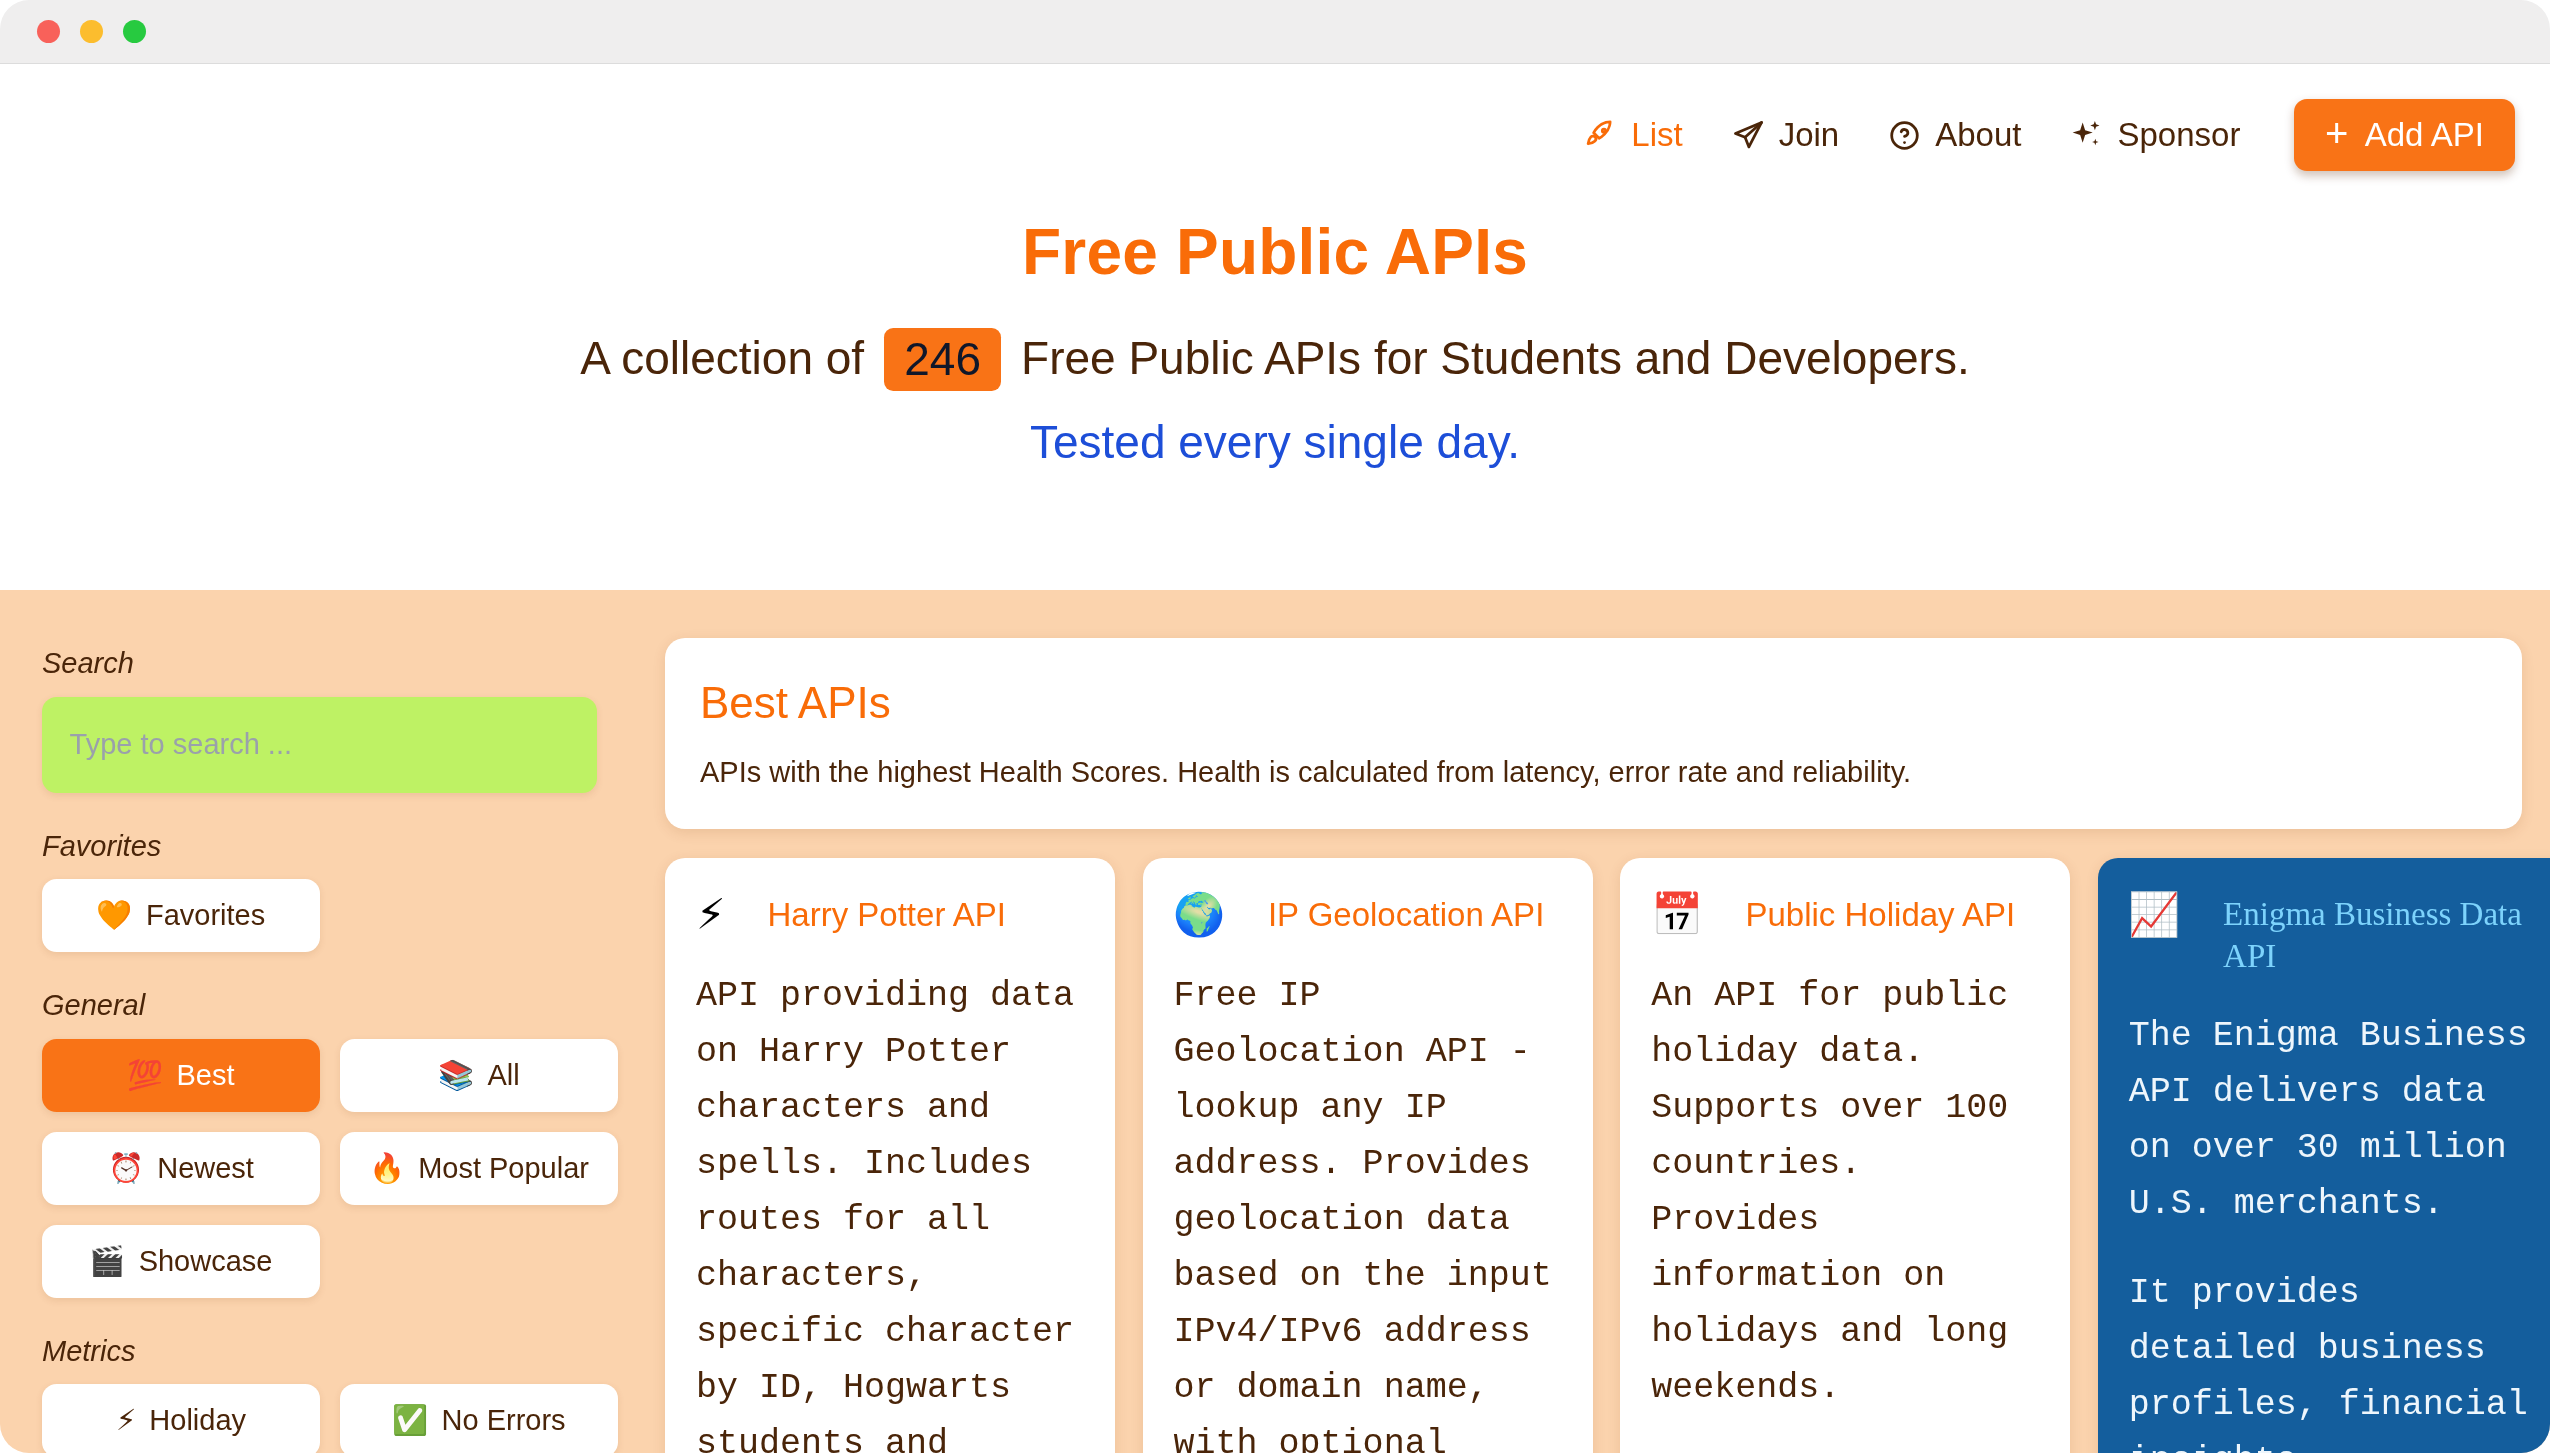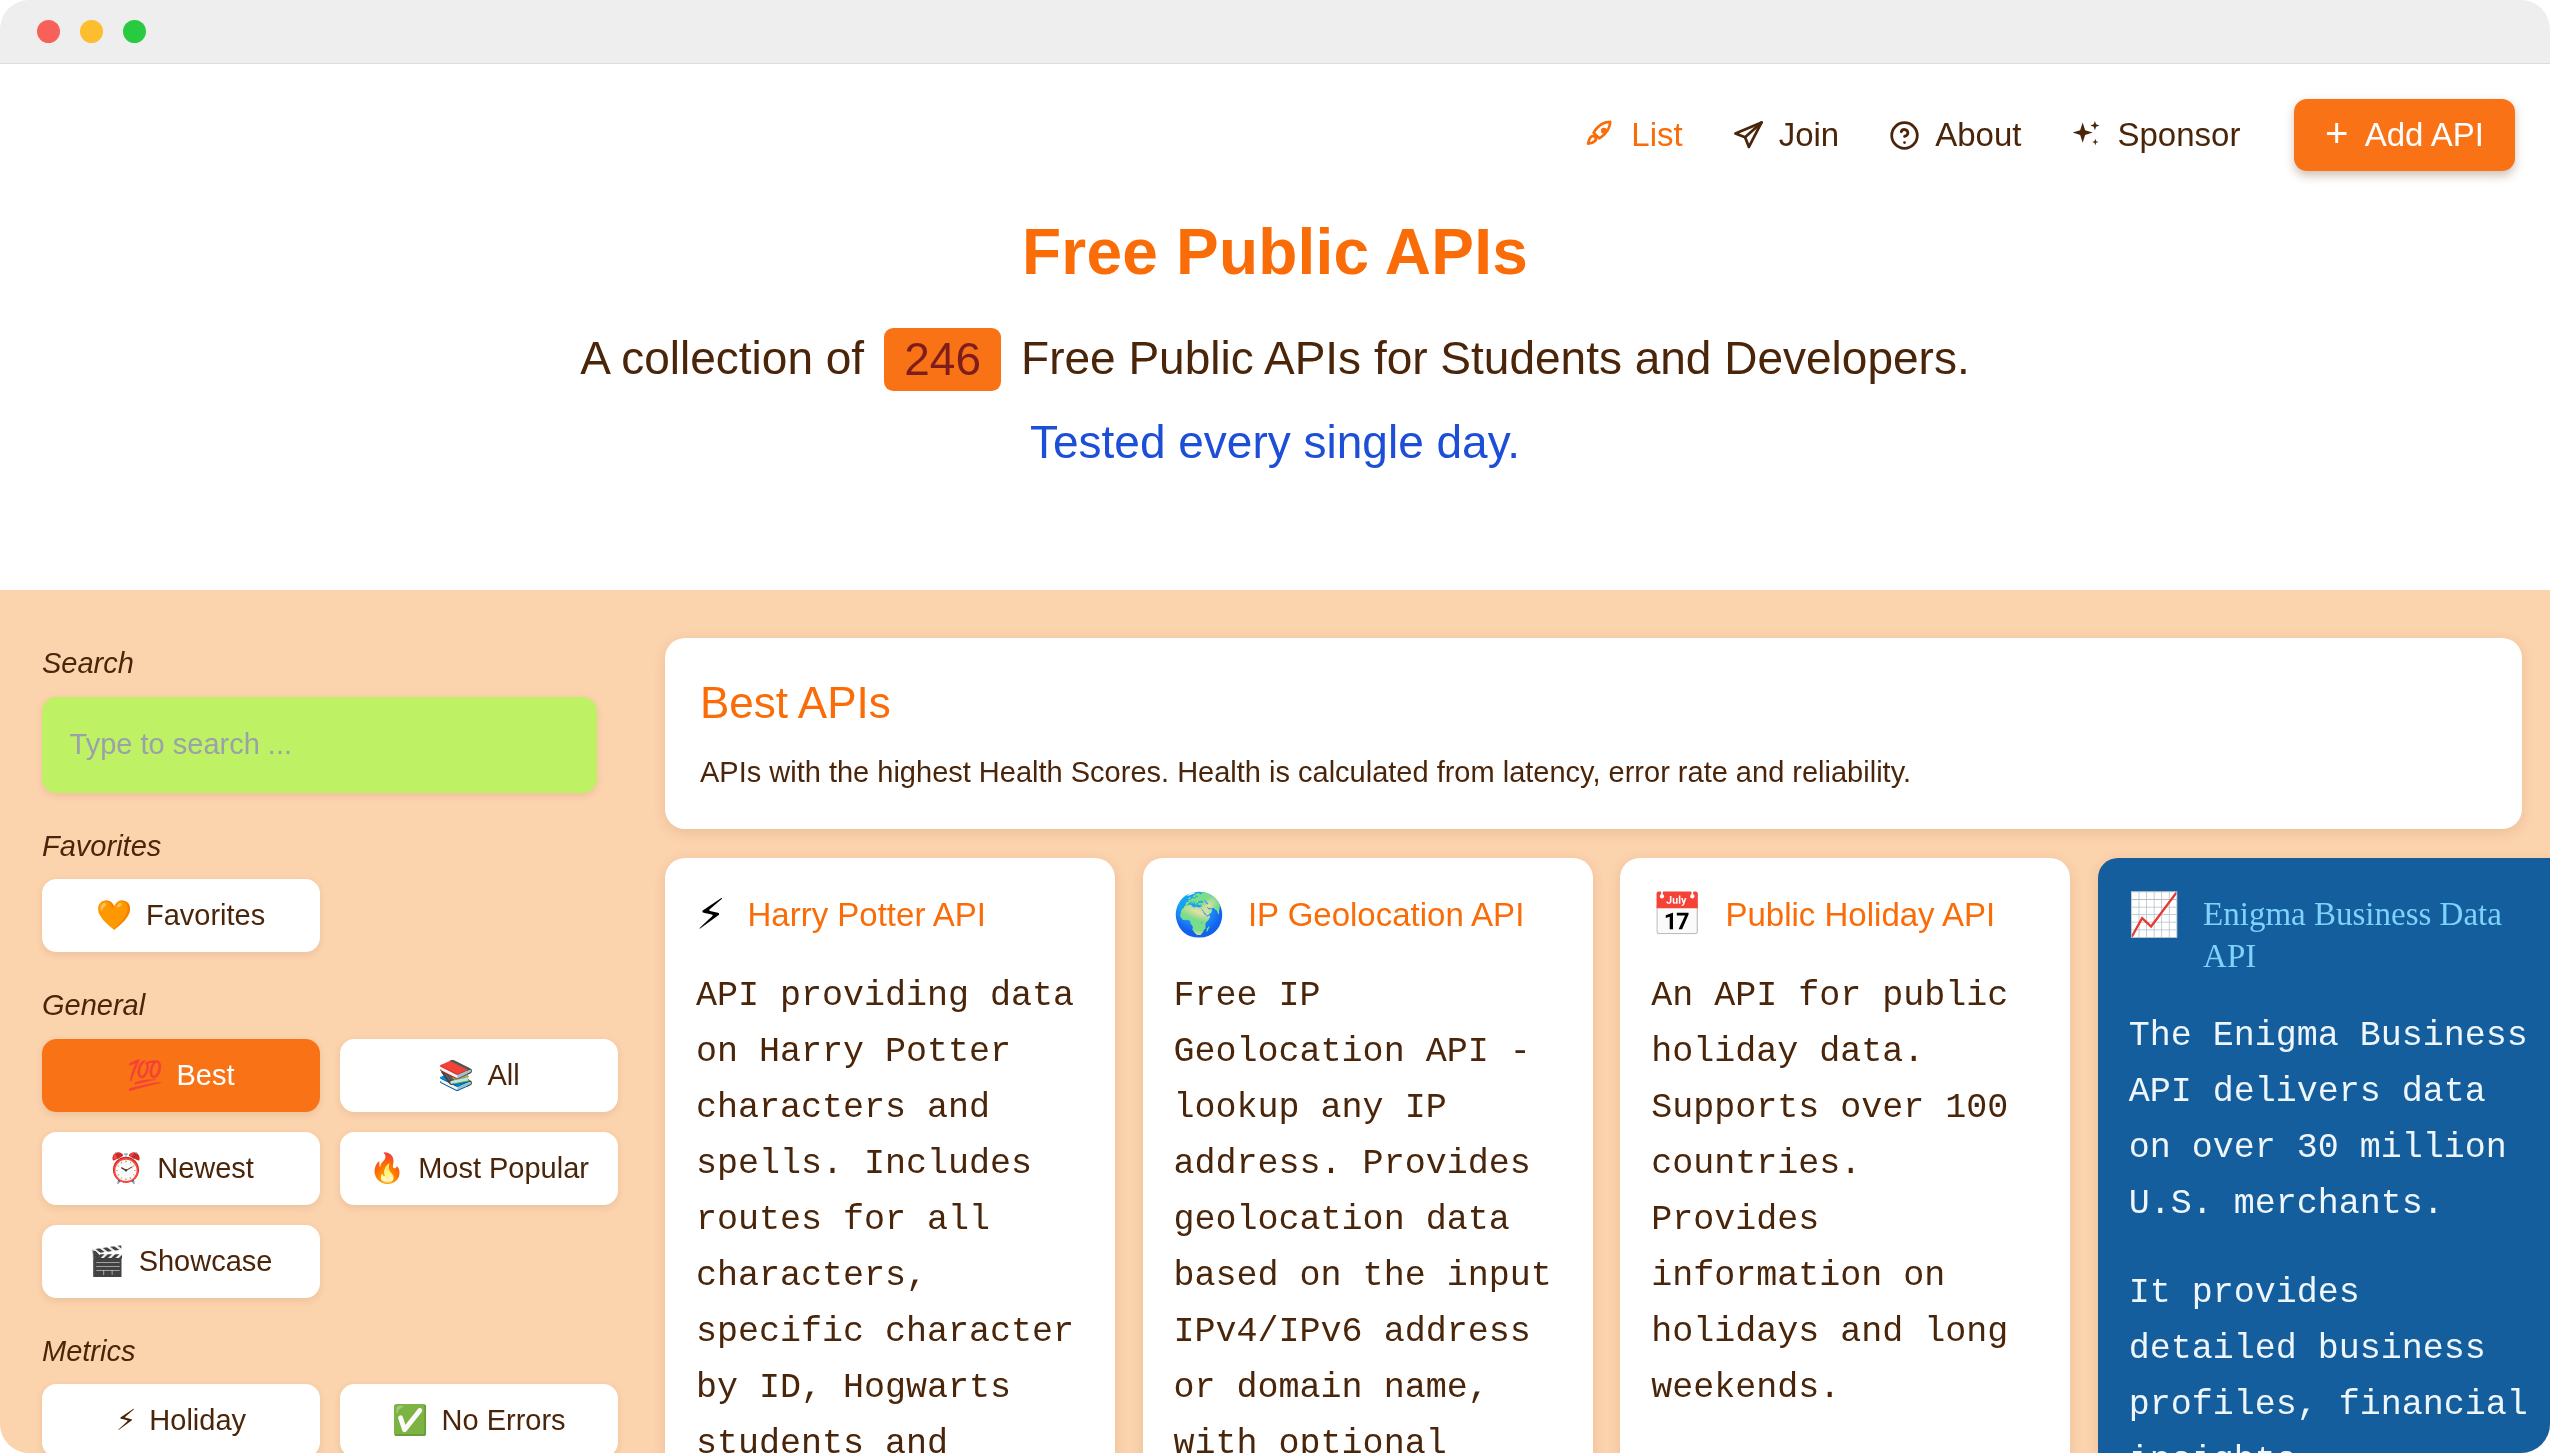--- a/index.html
+++ b/index.html
@@ -83,21 +83,21 @@
   .hero-sub {
     text-align: center;
     font-size: 46px;
     color: #4a2509;
     margin-top: 37px;
     line-height: 1.22;
   }
   .count-badge {
     display: inline-block;
     background: #f97316;
-    color: #7f1d1d;
+    color: #0f172a;
     border-radius: 9.2px;
     padding: 3.7px 20px;
     margin: 0 7.3px;
     position: relative;
     top: 1.8px;
   }
   .hero-sub2 {
     text-align: center;
     font-size: 46px;
     color: #1d4ed8;
@@ -201,20 +201,21 @@
   .card-head {
     display: flex; align-items: flex-start; gap: 22px;
     margin-bottom: 31px;
   }
   .card-emoji { font-size: 42px; line-height: 1.05; flex: 0 0 auto; }
   .card-title {
     font-size: 33px;
     color: #f96c08;
     line-height: 1.25;
     padding-top: 1.8px;
+    margin-left: 20px;
   }
   .card-desc {
     font-size: 35px;
     color: #4a2509;
     line-height: 1.6;
     font-family: Liberation Mono, monospace;
   }
   .card.sponsor {
     background: #145e9d;
     flex: 0 0 478px;

